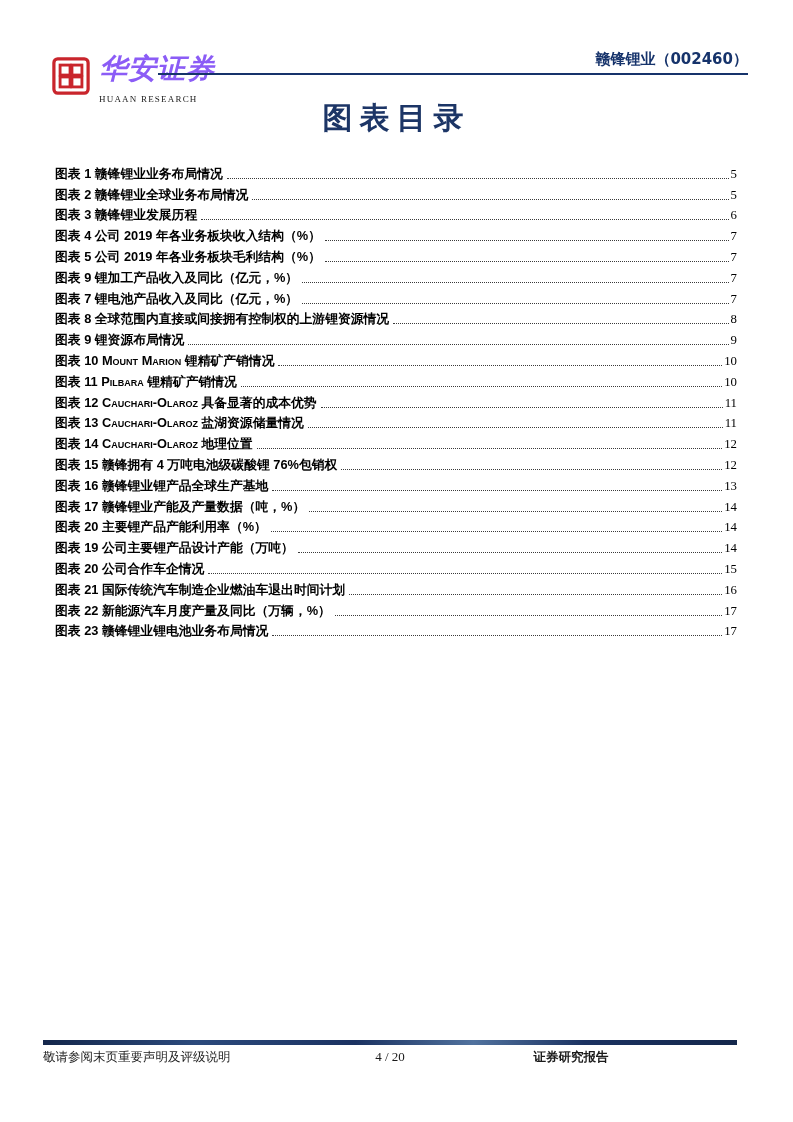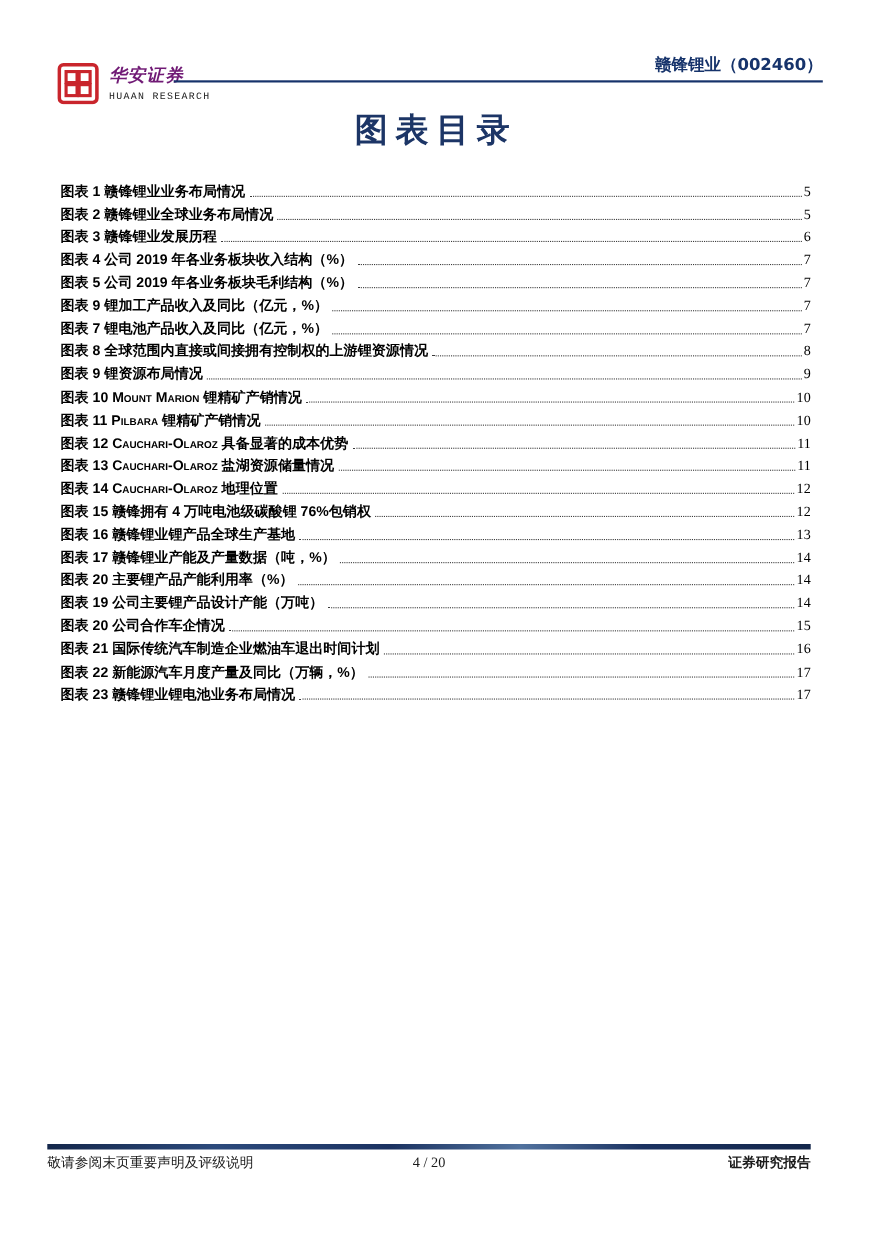--- a/index.html
+++ b/index.html
@@ -7,25 +7,25 @@
     position:relative; width:793px; height:1122px; margin:0 auto;
     background:#ffffff; overflow:hidden;
     font-family:"Liberation Sans", sans-serif; color:#111;
   }
 
   
   .logo-box { position:absolute; left:52px; top:57px; width:38px; height:38px; }
   .brand { position:absolute; left:99px; top:56px; }
   .brand-cn {
     font-family:"DejaVu Serif", serif; font-style:italic; font-weight:bold;
-    font-size:16px; line-height:26px; color:#701a75; letter-spacing:1px;
+    font-size:28px; line-height:26px; color:#8b5cf6; letter-spacing:1px;
   }
   .brand-en {
-    font-family:Liberation Mono, monospace; font-size:9px; letter-spacing:1.2px;
-    color:#222; margin-top:1px;
+    font-family:Liberation Serif, serif; font-size:9px; letter-spacing:1.2px;
+    color:#222; margin-top:12px;
   }
   .subject {
     position:absolute; right:45px; top:50px; text-align:right;
     color:#16336b; font-weight:bold; font-size:15px;
     font-family:"DejaVu Sans", sans-serif;
   }
   .header-rule {
     position:absolute; left:158px; right:45px; top:73px; height:2px;
     background:#16336b;
   }
@@ -59,21 +59,21 @@
   .footer-bar {
     position:absolute; left:43px; width:694px; top:1040px; height:5px;
     background:linear-gradient(90deg,#14274b 0%,#2c4a7c 22%,#1b3261 45%,#51729e 62%,#1b3261 78%,#14274b 100%);
   }
   .footer-row {
     position:absolute; left:43px; width:694px; top:1049px;
     display:flex; align-items:baseline; font-size:12.5px; color:#1a1a1a;
   }
   .footer-left  { flex:1; text-align:left;  font-weight:normal; }
   .footer-center{ flex:0 0 auto; text-align:right; font-family:"Liberation Serif", serif; font-size:13px; }
-  .footer-right { flex:1; text-align:right; font-weight:bold; }
+  .footer-right { flex:1; text-align:center; font-weight:bold; }
 </style>
 </head>
 <body>
 
 <div class="page">
 
   <div class="logo-box">
     <svg width="38" height="38" viewBox="0 0 40 40">
       <rect x="2" y="2" width="36" height="36" rx="4" fill="none" stroke="#c9252c" stroke-width="3.4"></rect>
       <rect x="8.5" y="8.5" width="10.5" height="10.5" fill="none" stroke="#c9252c" stroke-width="3"></rect>

